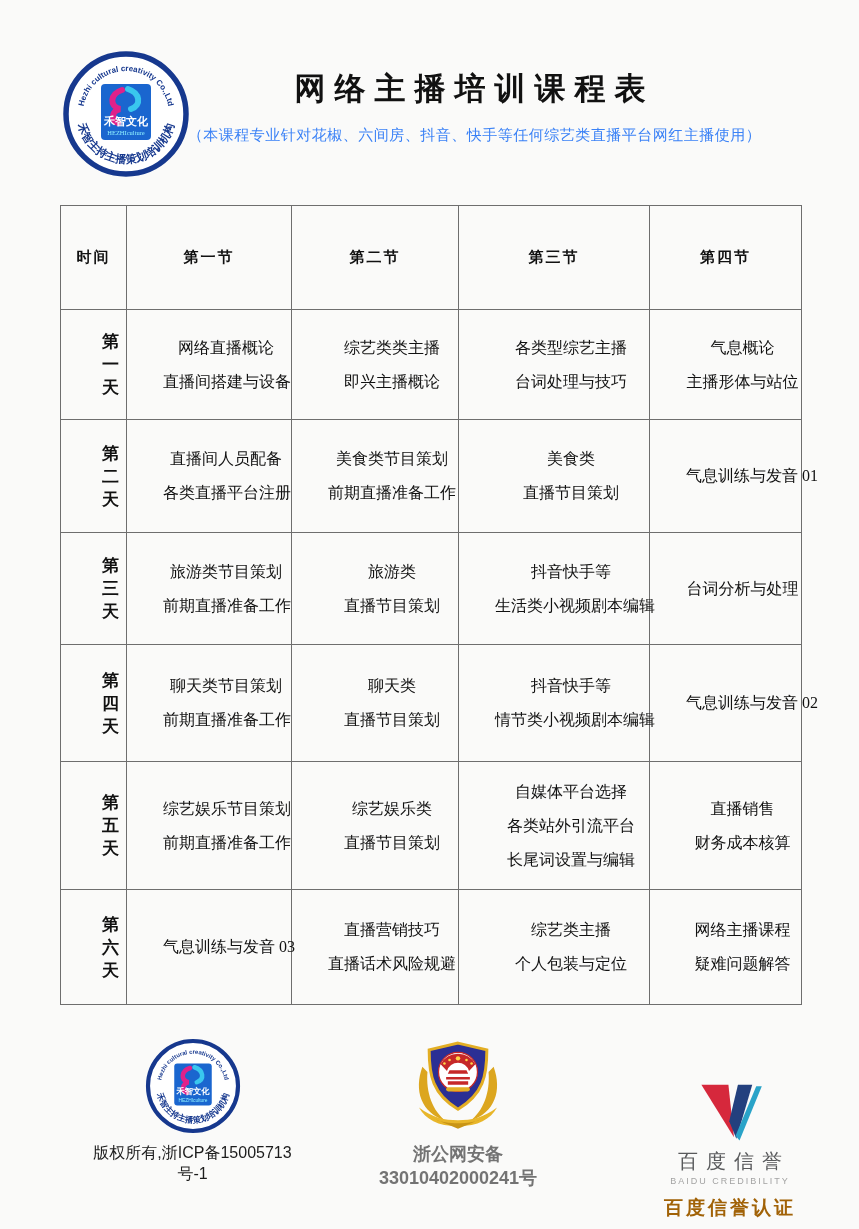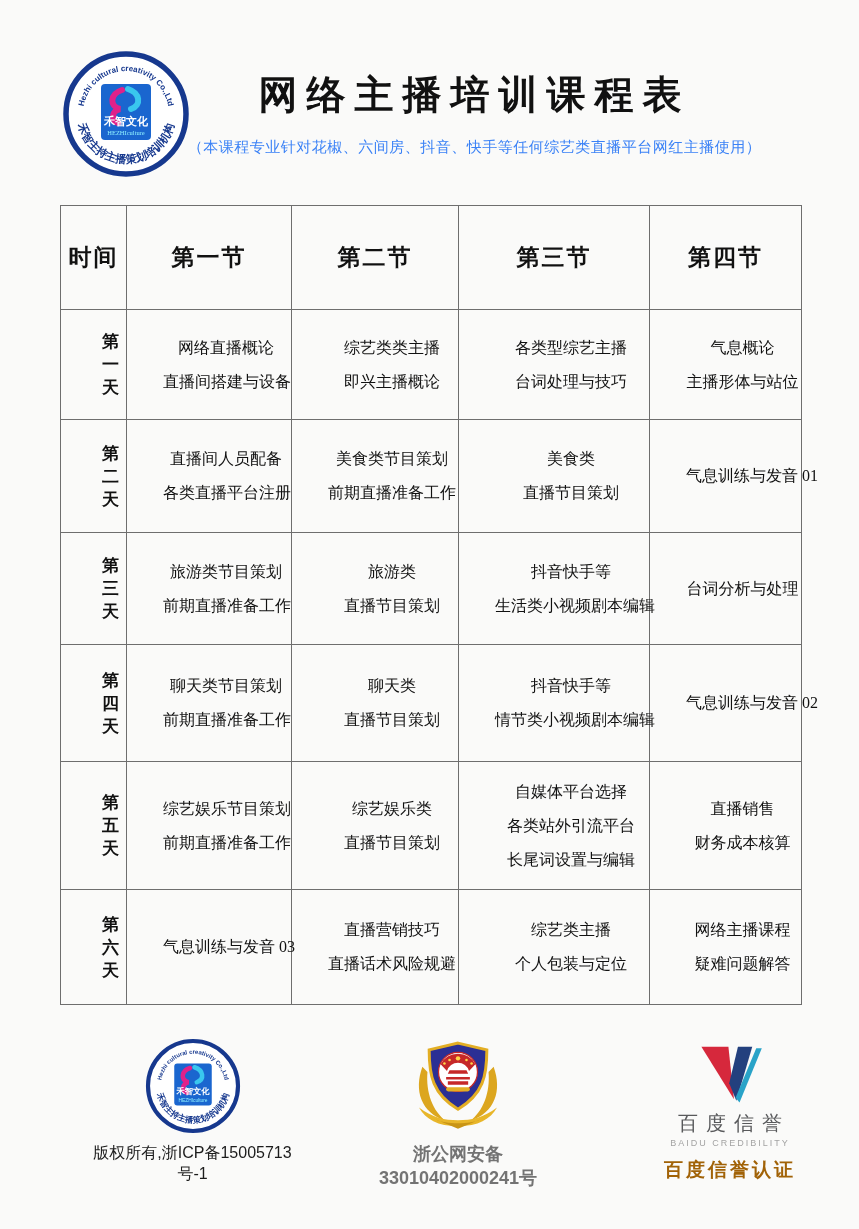--- a/index.html
+++ b/index.html
@@ -10,34 +10,34 @@
     font-family:"Liberation Serif","DejaVu Serif",serif;
     position:relative;
     overflow:hidden;
   }
 
   
   .header { position:absolute; left:0; top:0; width:859px; height:200px; }
   .logo-badge { position:absolute; left:62px; top:50px; width:128px; height:128px; }
   .header-text { position:absolute; left:90px; right:0; top:68px; text-align:center; }
   .title {
-    font-size:39px; font-weight:bold; letter-spacing:9px;
+    font-size:31px; font-weight:bold; letter-spacing:9px;
     font-family:"Liberation Serif","DejaVu Serif",serif;
   }
   .subtitle { margin-top:16px; font-size:15px; letter-spacing:0.5px; color:#3b82f6; }
 
   
   .table-wrap { position:absolute; left:60px; top:205px; }
   table.course { border-collapse:collapse; table-layout:fixed; width:741px; }
   table.course th, table.course td {
     border:1px solid #6e6e6e;
     text-align:center; vertical-align:middle;
     padding:2px;
   }
-  table.course th { height:104px; font-size:23px; font-weight:bold; letter-spacing:2px; }
+  table.course th { height:104px; font-size:15px; font-weight:bold; letter-spacing:2px; }
   table.course td { font-size:16px;padding-left:36px; }
   table.course td .line { line-height:34px; white-space:nowrap; }
   table.course td.day { font-size:17px; font-weight:bold; }
   tbody tr:nth-child(1) { height:110px; }
   tbody tr:nth-child(2) { height:113px; }
   tbody tr:nth-child(3) { height:112px; }
   tbody tr:nth-child(4) { height:117px; }
   tbody tr:nth-child(5) { height:128px; }
   tbody tr:nth-child(6) { height:115px; }
   col.c-time { width:66px; }
@@ -49,21 +49,21 @@
   
   .footer-col { position:absolute; text-align:center; font-family:"Liberation Sans","DejaVu Sans",sans-serif; }
   .footer-company { left:85px; top:1038px; width:215px; }
   .footer-company .small-logo { width:96px; height:96px; }
   .copyright { margin-top:5px; font-size:16px; color:#1c1c1c; }
 
   .footer-police { left:348px; top:1038px; width:220px; }
   .footer-police .badge { width:102px; height:95px; }
   .police-text { margin-top:5px; font-size:18px; font-weight:bold; color:#737373; }
 
-  .footer-baidu { left:630px; top:1042px; width:200px;text-align:center; }
+  .footer-baidu { left:630px; top:1080px; width:200px;text-align:center; }
   .footer-baidu .baidu-v { width:80px; height:62px; }
   .baidu-cn { margin-top:2px; font-size:20px; letter-spacing:8px; color:#58595b; text-indent:8px; }
   .baidu-en { font-size:9px; letter-spacing:2px; color:#a3a3a3; margin-top:1px; }
   .baidu-cert { margin-top:9px; font-size:19px; letter-spacing:3px; color:#a16207; font-weight:bold; }
 
   .hidden-defs { position:absolute; width:0; height:0; overflow:hidden; }
 </style>
 </head>
 <body>
 

